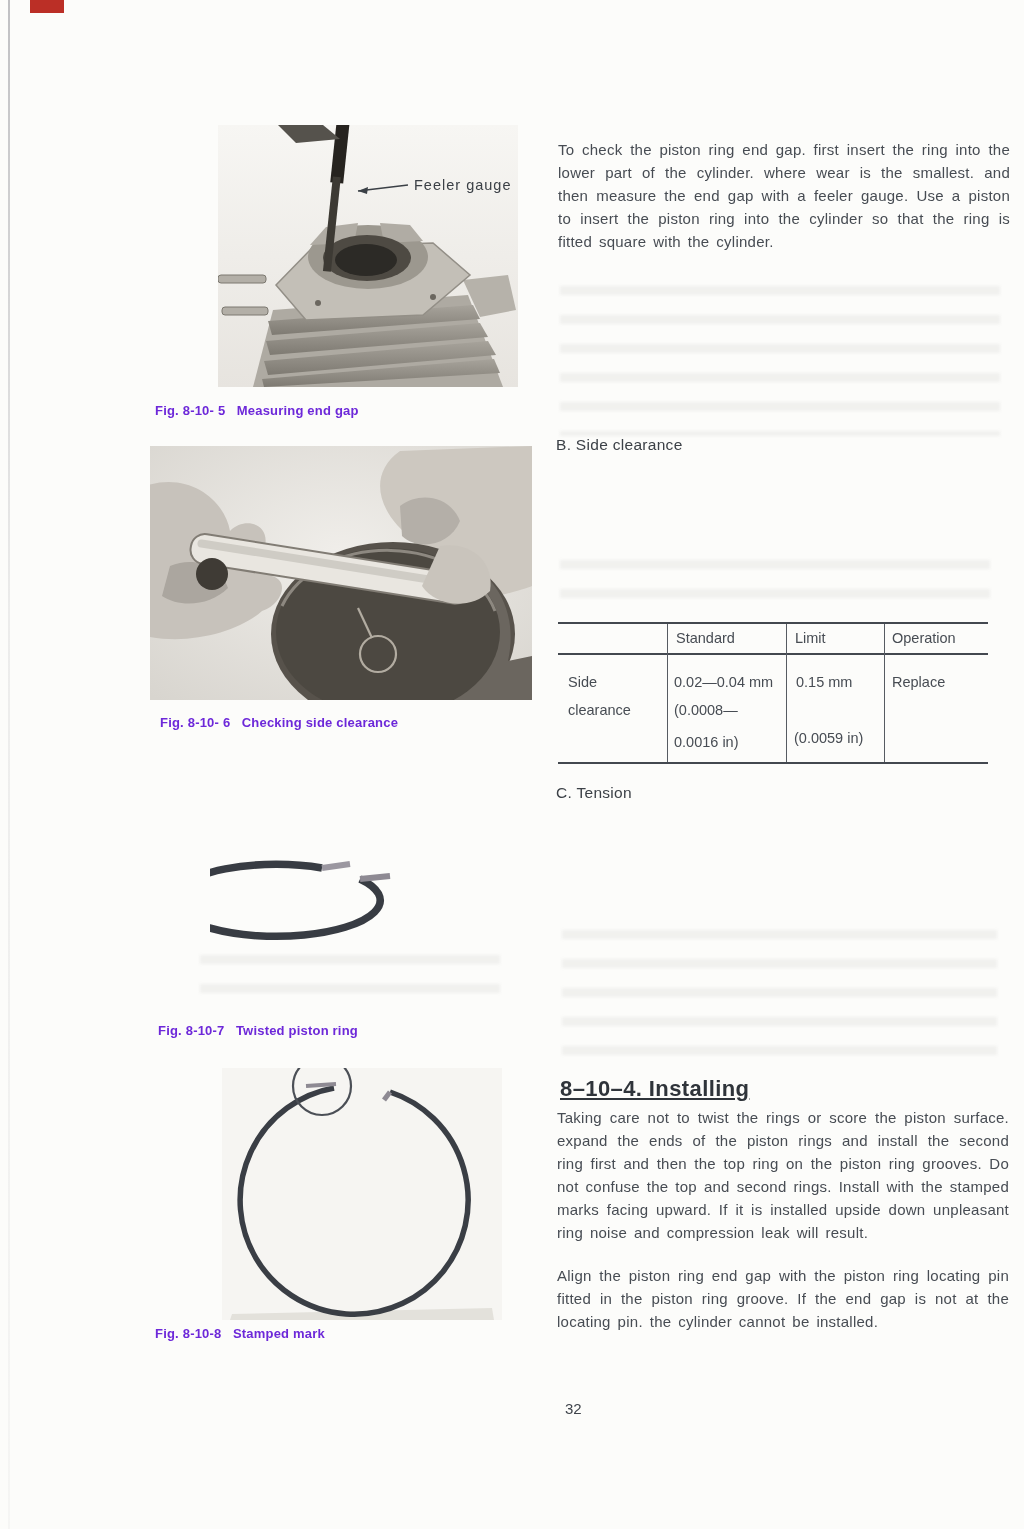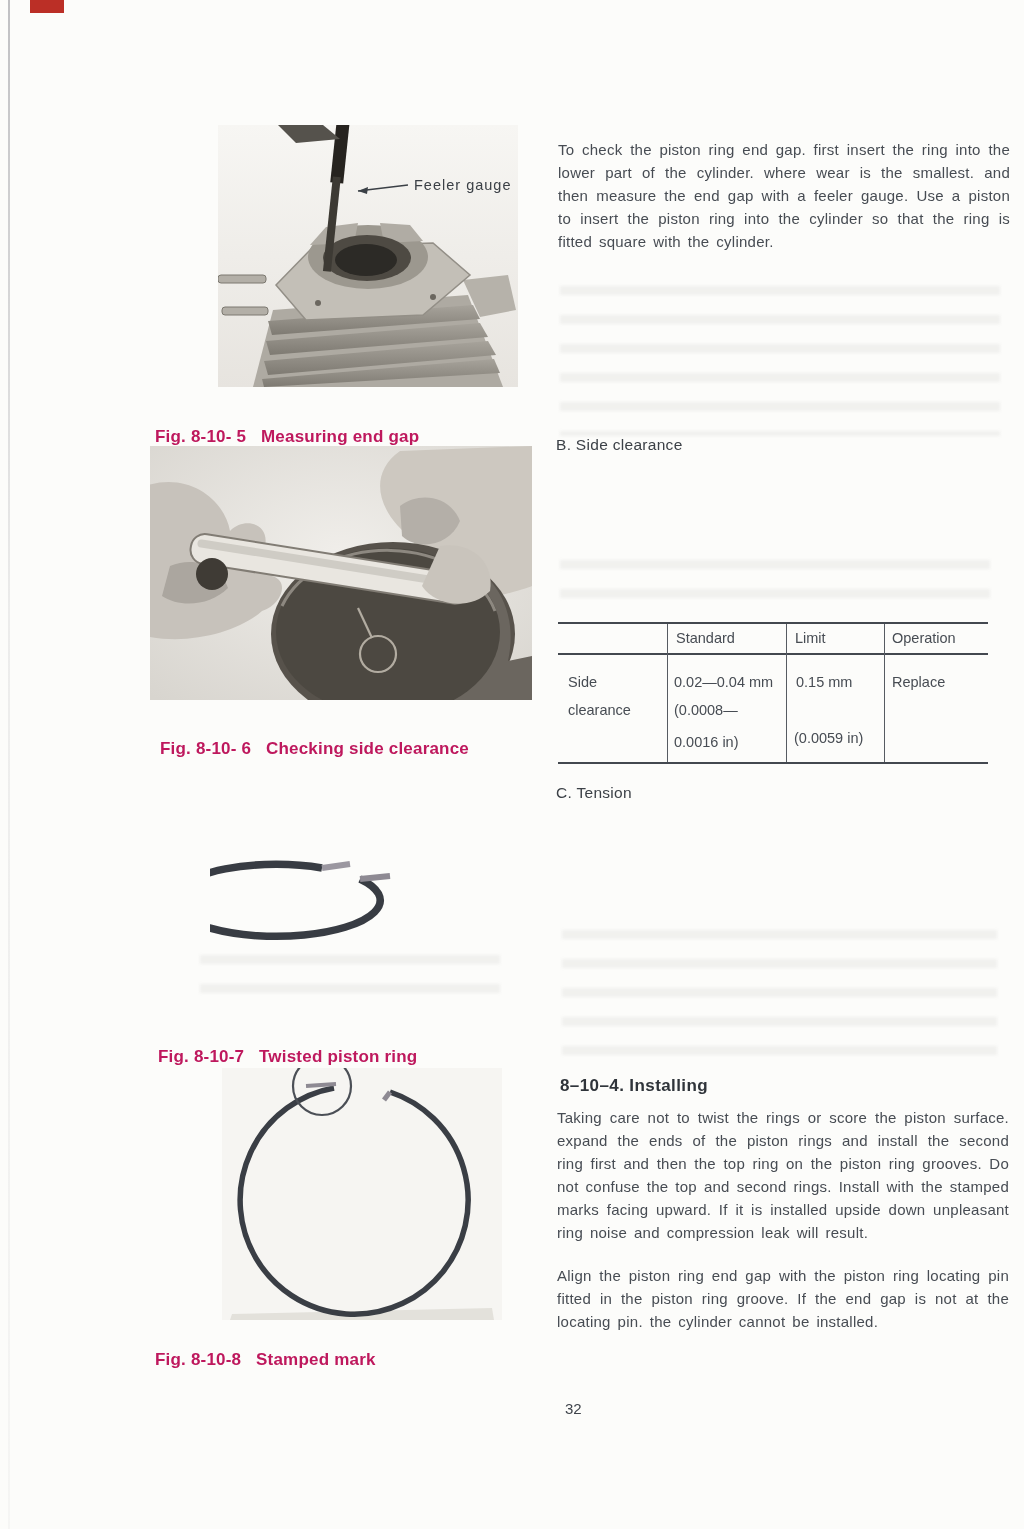--- a/index.html
+++ b/index.html
@@ -12,23 +12,23 @@
   
   .scan-edge{position:absolute;left:8px;top:0;width:2px;height:1529px;
     background:linear-gradient(to bottom,rgba(120,120,128,.45),rgba(120,120,128,.12) 40%,rgba(120,120,128,.05));}
   .red-mark{position:absolute;left:30px;top:0;width:34px;height:13px;background:#bb2f26;}
   .ghost{position:absolute;filter:blur(1.6px);
     background:repeating-linear-gradient(to bottom,rgba(140,140,136,.10) 0 9px,transparent 9px 29px);}
   
   .para{position:absolute;font-size:15px;line-height:23px;letter-spacing:.25px;
     word-spacing:2.5px;text-align:justify;color:#474c53;}
   .sec-head{position:absolute;font-size:15.5px;color:#3c4147;letter-spacing:.3px;}
-  .big-head{position:absolute;font-size:17px;font-weight:bold;color:#2f343a;letter-spacing:.4px;}
-  .caption{position:absolute;font-size:17px;font-weight:bold;color:#be185d;
-    letter-spacing:.2px;white-space:pre;margin-top:24px;}
+  .big-head{position:absolute;font-size:22px;font-weight:bold;color:#2f343a;letter-spacing:.4px;text-decoration:underline;}
+  .caption{position:absolute;font-size:13px;font-weight:bold;color:#6d28d9;
+    letter-spacing:.2px;white-space:pre;}
   .pagenum{position:absolute;font-size:15px;color:#3f444b;}
   
   .spec-table{position:absolute;left:558px;top:622px;width:430px;height:138px;
     border-top:2px solid #43484f;border-bottom:2px solid #43484f;font-size:14.5px;color:#474c53;}
   .spec-table .hline{position:absolute;left:0;right:0;top:29px;height:1.5px;background:#43484f;}
   .spec-table .v1,.spec-table .v2,.spec-table .v3{position:absolute;top:0;bottom:0;width:1.3px;background:#565b62;}
   .spec-table .v1{left:109px}.spec-table .v2{left:228px}.spec-table .v3{left:326px}
   .spec-table .cell{position:absolute;white-space:nowrap;text-align:right;}
   
   .fig{position:absolute;}

